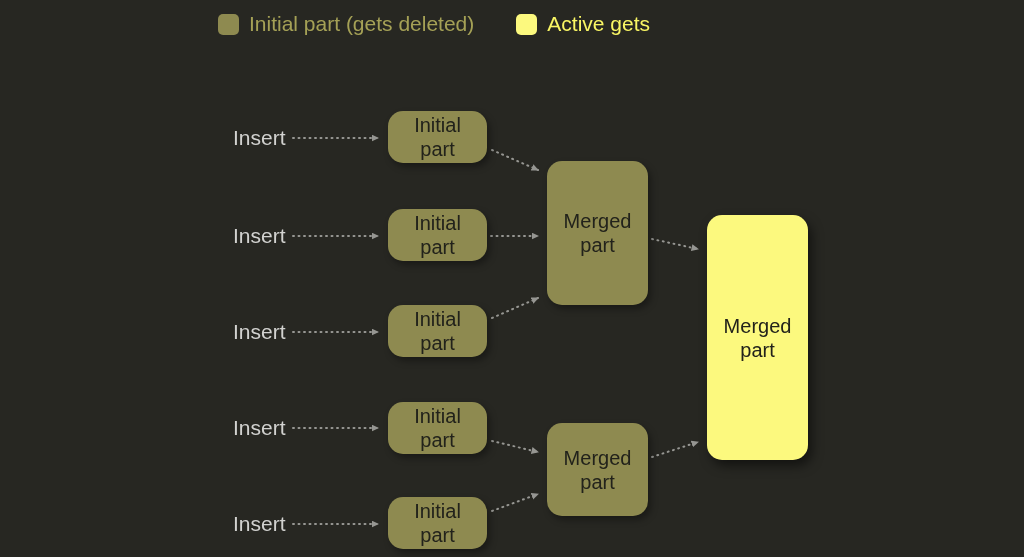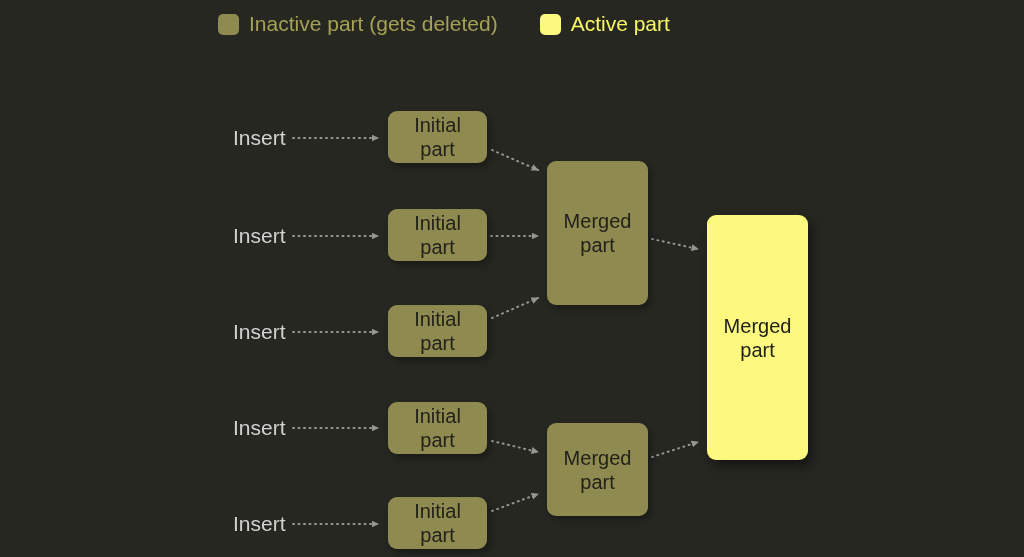--- a/index.html
+++ b/index.html
@@ -64,21 +64,21 @@
     width: 72px;
     height: 26px;
     line-height: 26px;
     font-size: 21px;
     color: var(--insert-text, #d2d2d0);
   }
 
   
   .box {
     position: absolute;
-    border-radius: 9px;
+    border-radius: 15px;
     display: flex;
     align-items: center;
     justify-content: center;
     text-align: center;
     font-size: 20px;
     line-height: 24px;
     color: var(--box-text, #22221b);
     box-shadow: 3px 4px 7px rgba(0,0,0,0.35);
     padding: 0 8px;
     box-sizing: border-box;
@@ -102,23 +102,23 @@
   .row-4 { top: 415px; }
   .row-5 { top: 511px; }
 </style>
 </head>
 <body>
 
 <div class="stage">
 
   <div class="legend">
     <span class="swatch inactive"></span>
-    <span class="legend-text inactive-text">Inactive part (gets deleted)</span>
+    <span class="legend-text inactive-text">Initial part (gets deleted)</span>
     <span class="swatch active"></span>
-    <span class="legend-text active-text">Active part</span>
+    <span class="legend-text active-text">Active gets</span>
   </div>
 
   <svg class="arrows" viewBox="0 0 1024 557" xmlns="http://www.w3.org/2000/svg">
     <defs>
       <marker id="ah" markerWidth="9" markerHeight="9" refX="6.5" refY="3.5" orient="auto" markerUnits="userSpaceOnUse">
         <path d="M0,0 L7.5,3.5 L0,7 Z" fill="#969692"></path>
       </marker>
     </defs>
     <path class="link" d="M293,138 L378,138" marker-end="url(#ah)"></path>
     <path class="link" d="M293,236 L378,236" marker-end="url(#ah)"></path>

